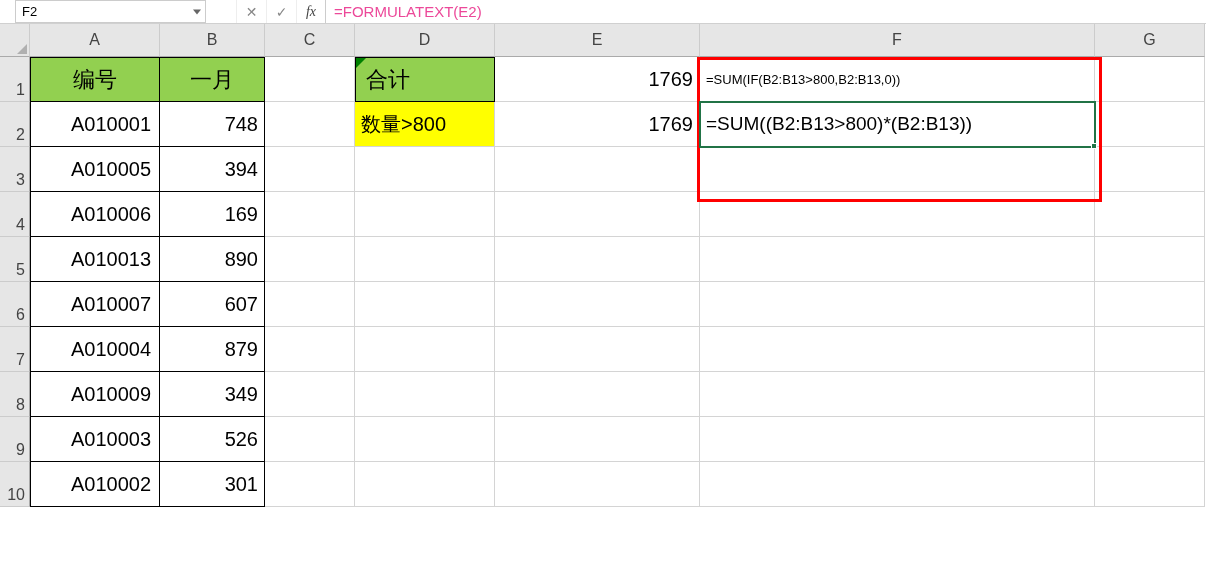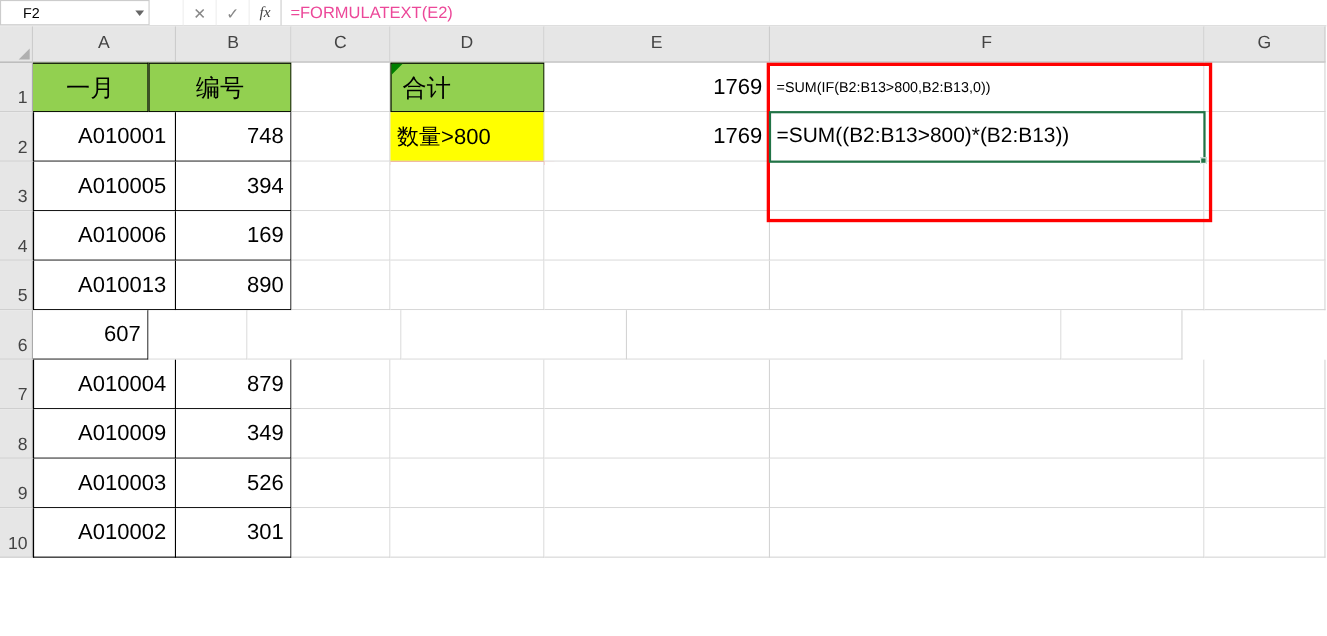--- a/index.html
+++ b/index.html
@@ -13,28 +13,29 @@
     position: relative;
   }
   .formula-bar {
     display: flex;
     align-items: stretch;
     height: 24px;
     border-bottom: 1px solid #d0d0d0;
     background: #fff;
   }
   .namebox {
-    width: 136px;
+    width: 191px;
     border: 1px solid #ccc;
     background: #fff;
     display: flex;
     align-items: center;
-    padding: 0 20px;
+    padding: 0 6px;
     font-size: 13px;
     position: relative;
+    margin-left: 15px;
   }
   .namebox .dd {
     position: absolute;
     right: 4px;
     top: 50%;
     transform: translateY(-50%);
     width: 0; height: 0;
     border-left: 4px solid transparent;
     border-right: 4px solid transparent;
     border-top: 5px solid #666;
@@ -212,22 +213,22 @@
       <div class="col-h wA">A</div>
       <div class="col-h wB">B</div>
       <div class="col-h wC">C</div>
       <div class="col-h wD">D</div>
       <div class="col-h wE">E</div>
       <div class="col-h wF">F</div>
       <div class="col-h wG">G</div>
     </div>
 
     <div class="grid-row">
+      <div class="cell wA hdr-green data-border-l" style="border-top:1px solid #000">编号</div>
       <div class="cell wB hdr-green" style="border-top:1px solid #000">一月</div>
-      <div class="cell wA hdr-green data-border-l" style="border-top:1px solid #000">编号</div>
       <div class="cell wC"></div>
       <div class="cell wD hdr-green tri-green" style="border:1px solid #000;justify-content:flex-start;padding-left:10px">合计</div>
       <div class="cell wE num">1769</div>
       <div class="cell wF" style="font-size:13px">=SUM(IF(B2:B13&gt;800,B2:B13,0))</div>
       <div class="cell wG"></div>
     </div>
 
     <div class="grid-row">
       <div class="cell wA data-border data-border-l">A010001</div>
       <div class="cell wB data-border num">748</div>
@@ -265,20 +266,21 @@
       <div class="cell wA data-border data-border-l">A010013</div>
       <div class="cell wB data-border num">890</div>
       <div class="cell wC"></div>
       <div class="cell wD"></div>
       <div class="cell wE"></div>
       <div class="cell wF"></div>
       <div class="cell wG"></div>
     </div>
 
     <div class="grid-row">
+      <div class="cell wA data-border data-border-l">A010007</div>
       <div class="cell wB data-border num">607</div>
       <div class="cell wC"></div>
       <div class="cell wD"></div>
       <div class="cell wE"></div>
       <div class="cell wF"></div>
       <div class="cell wG"></div>
     </div>
 
     <div class="grid-row">
       <div class="cell wA data-border data-border-l">A010004</div>

